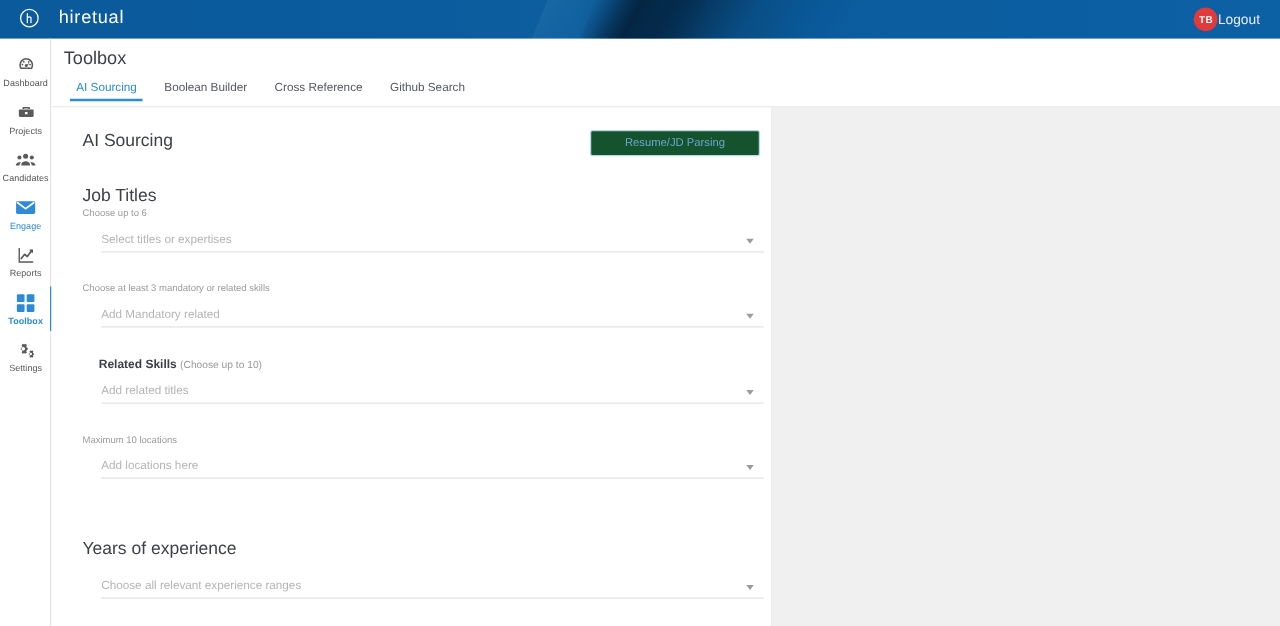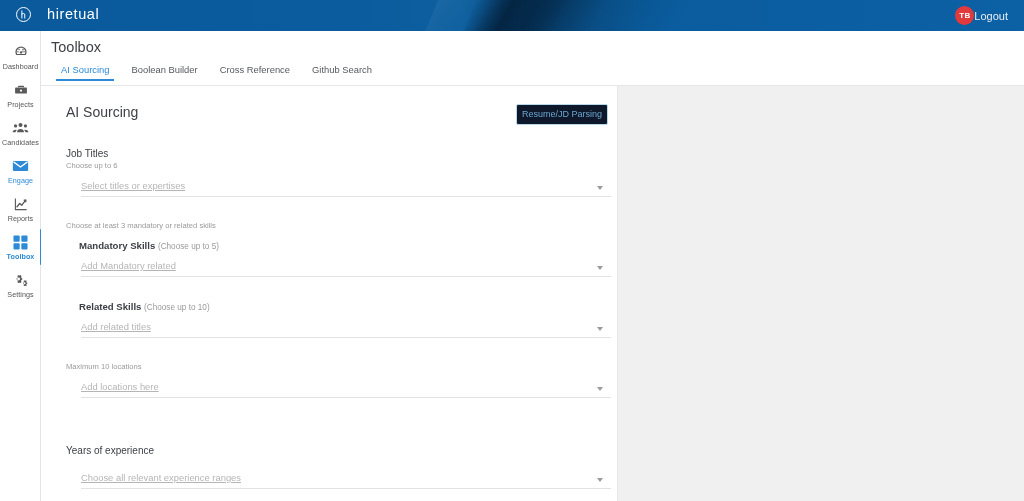--- a/index.html
+++ b/index.html
@@ -106,38 +106,38 @@
     padding: 0;
   }
   .card-inner { padding: 18px 0 0 25px; }
 
   .card-title-row {
     display: flex; align-items: flex-start; justify-content: space-between;
     padding-right: 9px; margin-bottom: 22px;
   }
   .card-title { font-size: 14px; color: #3d4046; }
   .parse-btn {
-    border: 1px solid #b8d8ea; background: #0f172a; color: #6ba7cd;
-    font-size: 9px; padding: 5px 5px; border-radius: 2px;
+    border: 1px solid #b8d8ea; background: #14532d; color: #6ba7cd;
+    font-size: 9px; padding: 5px 27px; border-radius: 2px;
     font-family: "Liberation Sans", sans-serif; cursor: pointer;
     line-height: 1;
   }
 
   .section { margin-bottom: 0; }
-  .sec-title { font-size: 10px; color: #3d4046; margin-bottom: 2px; margin-top: 23px; }
+  .sec-title { font-size: 14px; color: #3d4046; margin-bottom: 2px; margin-top: 23px; }
   .sec-sub { font-size: 7.6px; color: #9a9a9a; margin-bottom: 10px; }
 
   .field-wrap { padding-left: 15px; }
   .field {
     position: relative; width: 530px;
     border-bottom: 1px solid #e2e2e2;
     padding: 0 0 5px 0;
     display: flex; align-items: center;
   }
-  .field .ph { font-size: 9.4px; color: #b5b5b5; text-decoration: underline; }
+  .field .ph { font-size: 9.4px; color: #b5b5b5; }
   .caret {
     position: absolute; right: 8px; bottom: 6px;
     width: 0; height: 0;
     border-left: 3.5px solid transparent;
     border-right: 3.5px solid transparent;
     border-top: 4px solid #9b9b9b;
   }
 
   .sub-label { font-size: 9.6px; color: #3d4046; font-weight: 600; padding-left: 13px; margin-bottom: 9px; }
   .sub-label .hint { font-weight: 400; color: #9a9a9a; font-size: 8.2px; }
@@ -286,24 +286,20 @@
             <span class="caret"></span>
           </div>
         </div>
       </div>
 
       <div class="spacer-24"></div>
 
       <div class="section">
         <div class="sec-sub">Choose at least 3 mandatory or related skills</div>
 
-        <div class="sub-label">
-          <span>Mandatory Skills</span>
-          <span class="hint">(Choose up to 5)</span>
-        </div>
         <div class="field-wrap">
           <div class="field">
             <span class="ph">Add Mandatory related</span>
             <span class="caret"></span>
           </div>
         </div>
 
         <div class="spacer-24"></div>
 
         <div class="sub-label">

